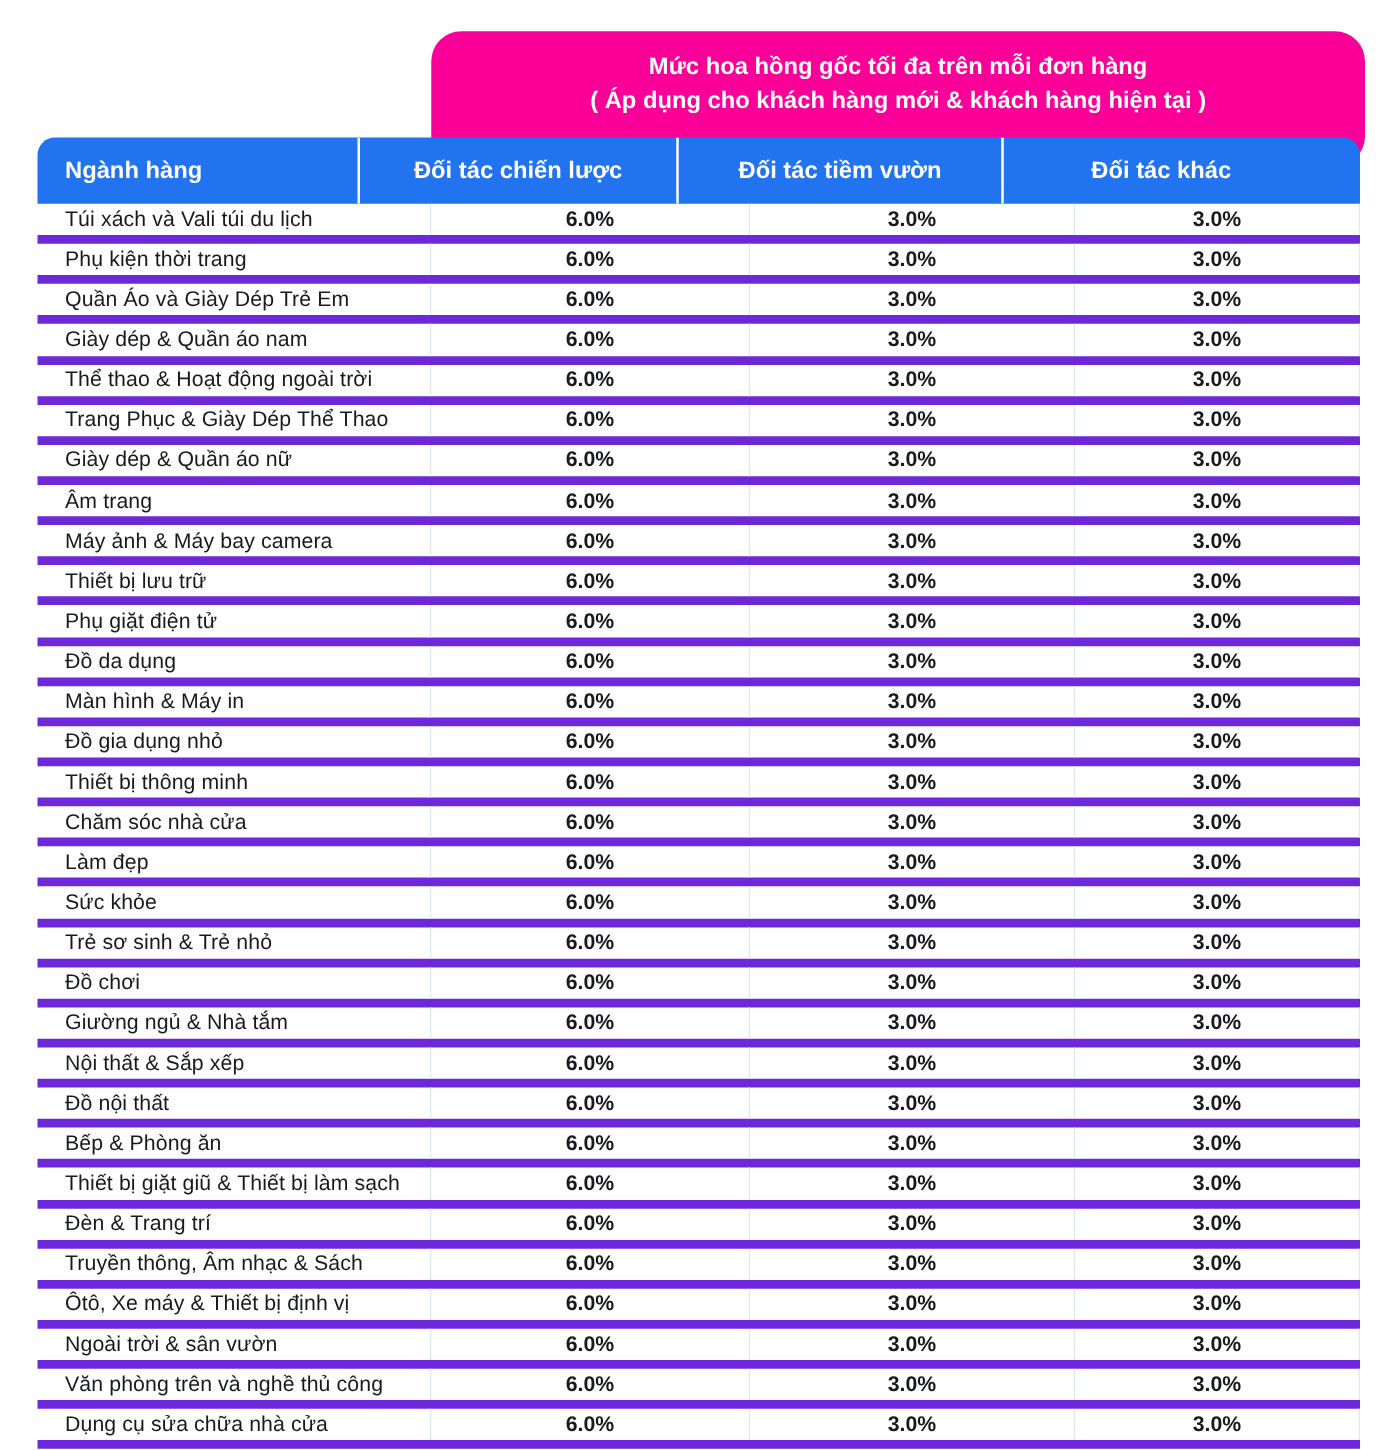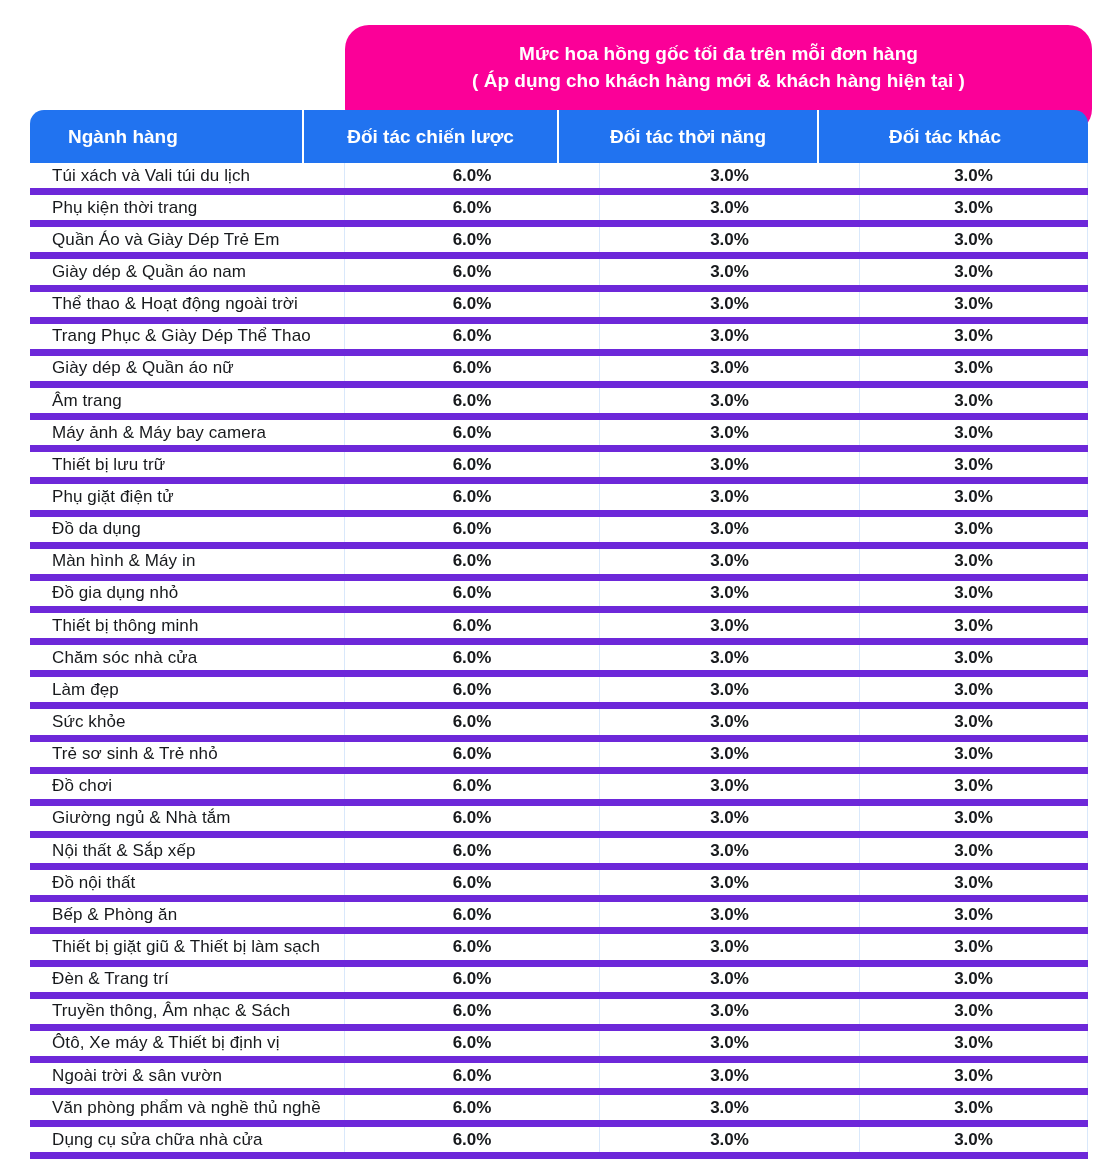--- a/index.html
+++ b/index.html
@@ -23,21 +23,21 @@
     background:#2173f0;border-radius:14px 14px 0 0;z-index:2;
     display:flex;box-sizing:border-box;overflow:hidden;
     color:#ffffff;font-weight:bold;font-size:19px;
   }
   .th{
     display:flex;align-items:center;justify-content:center;
     box-sizing:border-box;height:100%;
     border-right:2px solid #ffffff;
   }
   .th:last-child{border-right:none;margin-left:12px;}
-  .th.c0{width:258px;justify-content:flex-start;padding-left:22px;margin-left:16px;}
+  .th.c0{width:258px;justify-content:flex-start;padding-left:22px;}
   .th.c1{width:255px;}
   .th.c2{width:260px;}
   .th.c3{width:228px;}
   
   .tbody{
     position:absolute;left:30px;top:163px;width:1058px;z-index:2;
   }
   .row{
     display:flex;height:32.15px;box-sizing:border-box;
     border-bottom:7px solid #6d28d9;
@@ -56,21 +56,21 @@
 <body>
 
 <div class="banner">
   <div>Mức hoa hồng gốc tối đa trên mỗi đơn hàng</div>
   <div>( Áp dụng cho khách hàng mới &amp; khách hàng hiện tại )</div>
 </div>
 
 <div class="thead">
   <div class="th c0">Ngành hàng</div>
   <div class="th c1">Đối tác chiến lược</div>
-  <div class="th c2">Đối tác thời năng</div>
+  <div class="th c2">Đối tác tiềm vườn</div>
   <div class="th c3">Đối tác khác</div>
 </div>
 
 <div class="tbody">
     <div class="row">
       <div class="td cat">Túi xách và Vali túi du lịch</div>
       <div class="td v0">6.0%</div>
       <div class="td v1">3.0%</div>
       <div class="td v2">3.0%</div>
     </div>
@@ -236,21 +236,21 @@
       <div class="td v1">3.0%</div>
       <div class="td v2">3.0%</div>
     </div>
     <div class="row">
       <div class="td cat">Ngoài trời &amp; sân vườn</div>
       <div class="td v0">6.0%</div>
       <div class="td v1">3.0%</div>
       <div class="td v2">3.0%</div>
     </div>
     <div class="row">
-      <div class="td cat">Văn phòng phẩm và nghề thủ nghề</div>
+      <div class="td cat">Văn phòng trên và nghề thủ công</div>
       <div class="td v0">6.0%</div>
       <div class="td v1">3.0%</div>
       <div class="td v2">3.0%</div>
     </div>
     <div class="row">
       <div class="td cat">Dụng cụ sửa chữa nhà cửa</div>
       <div class="td v0">6.0%</div>
       <div class="td v1">3.0%</div>
       <div class="td v2">3.0%</div>
     </div>

